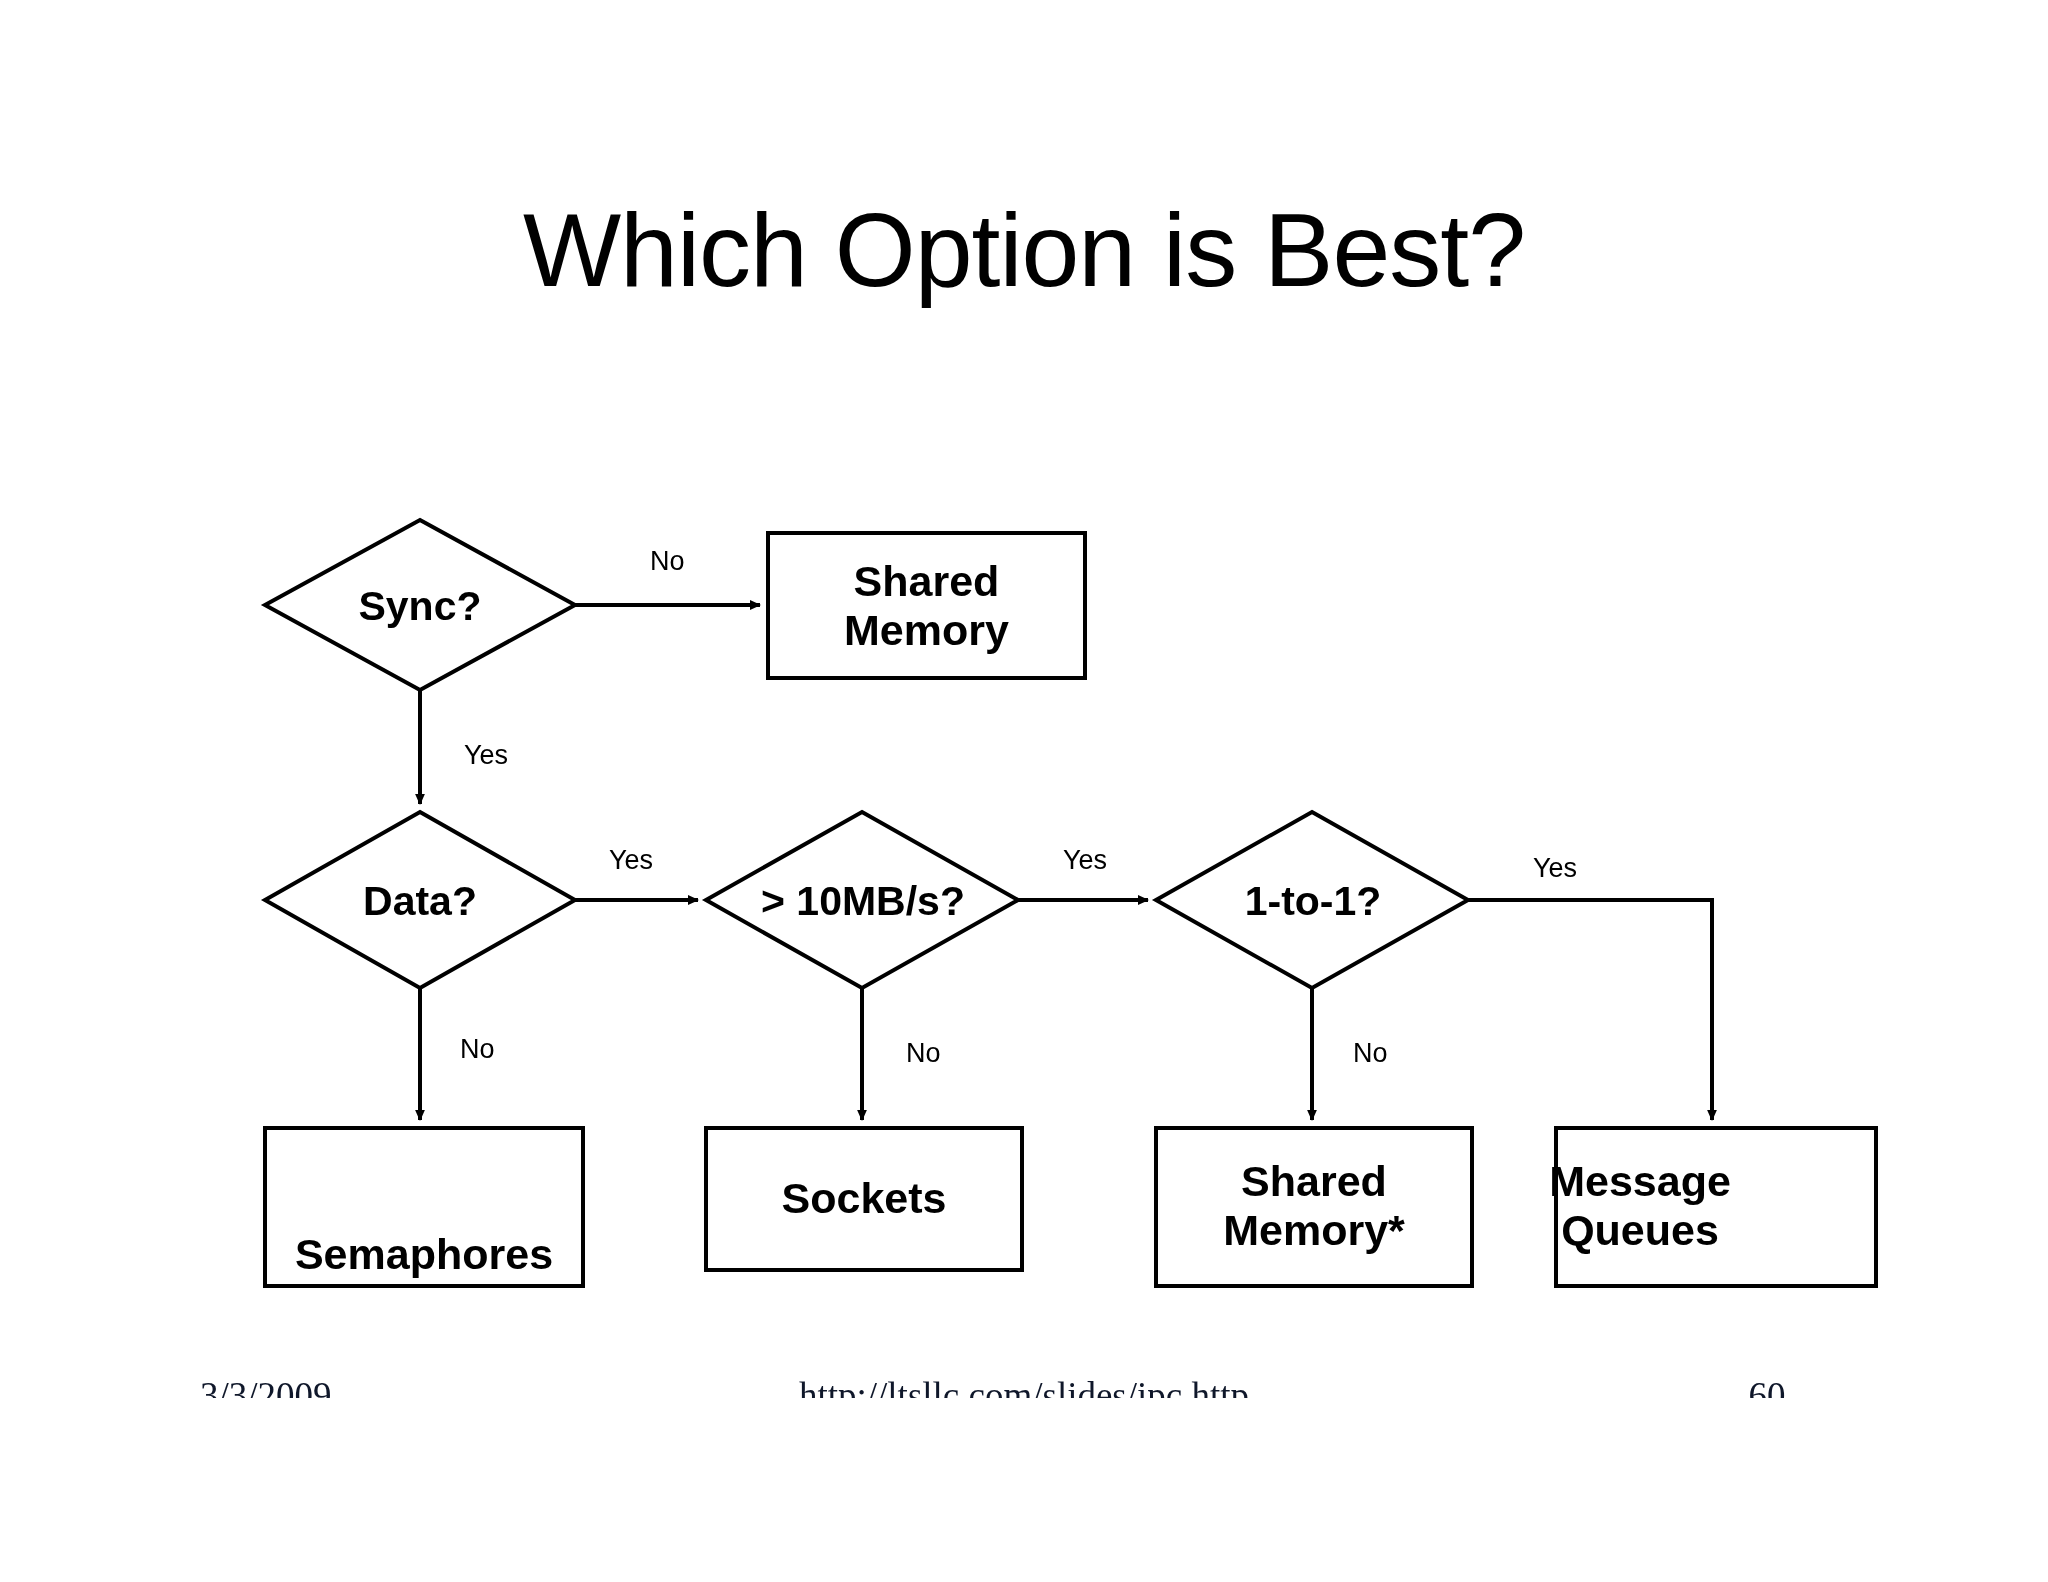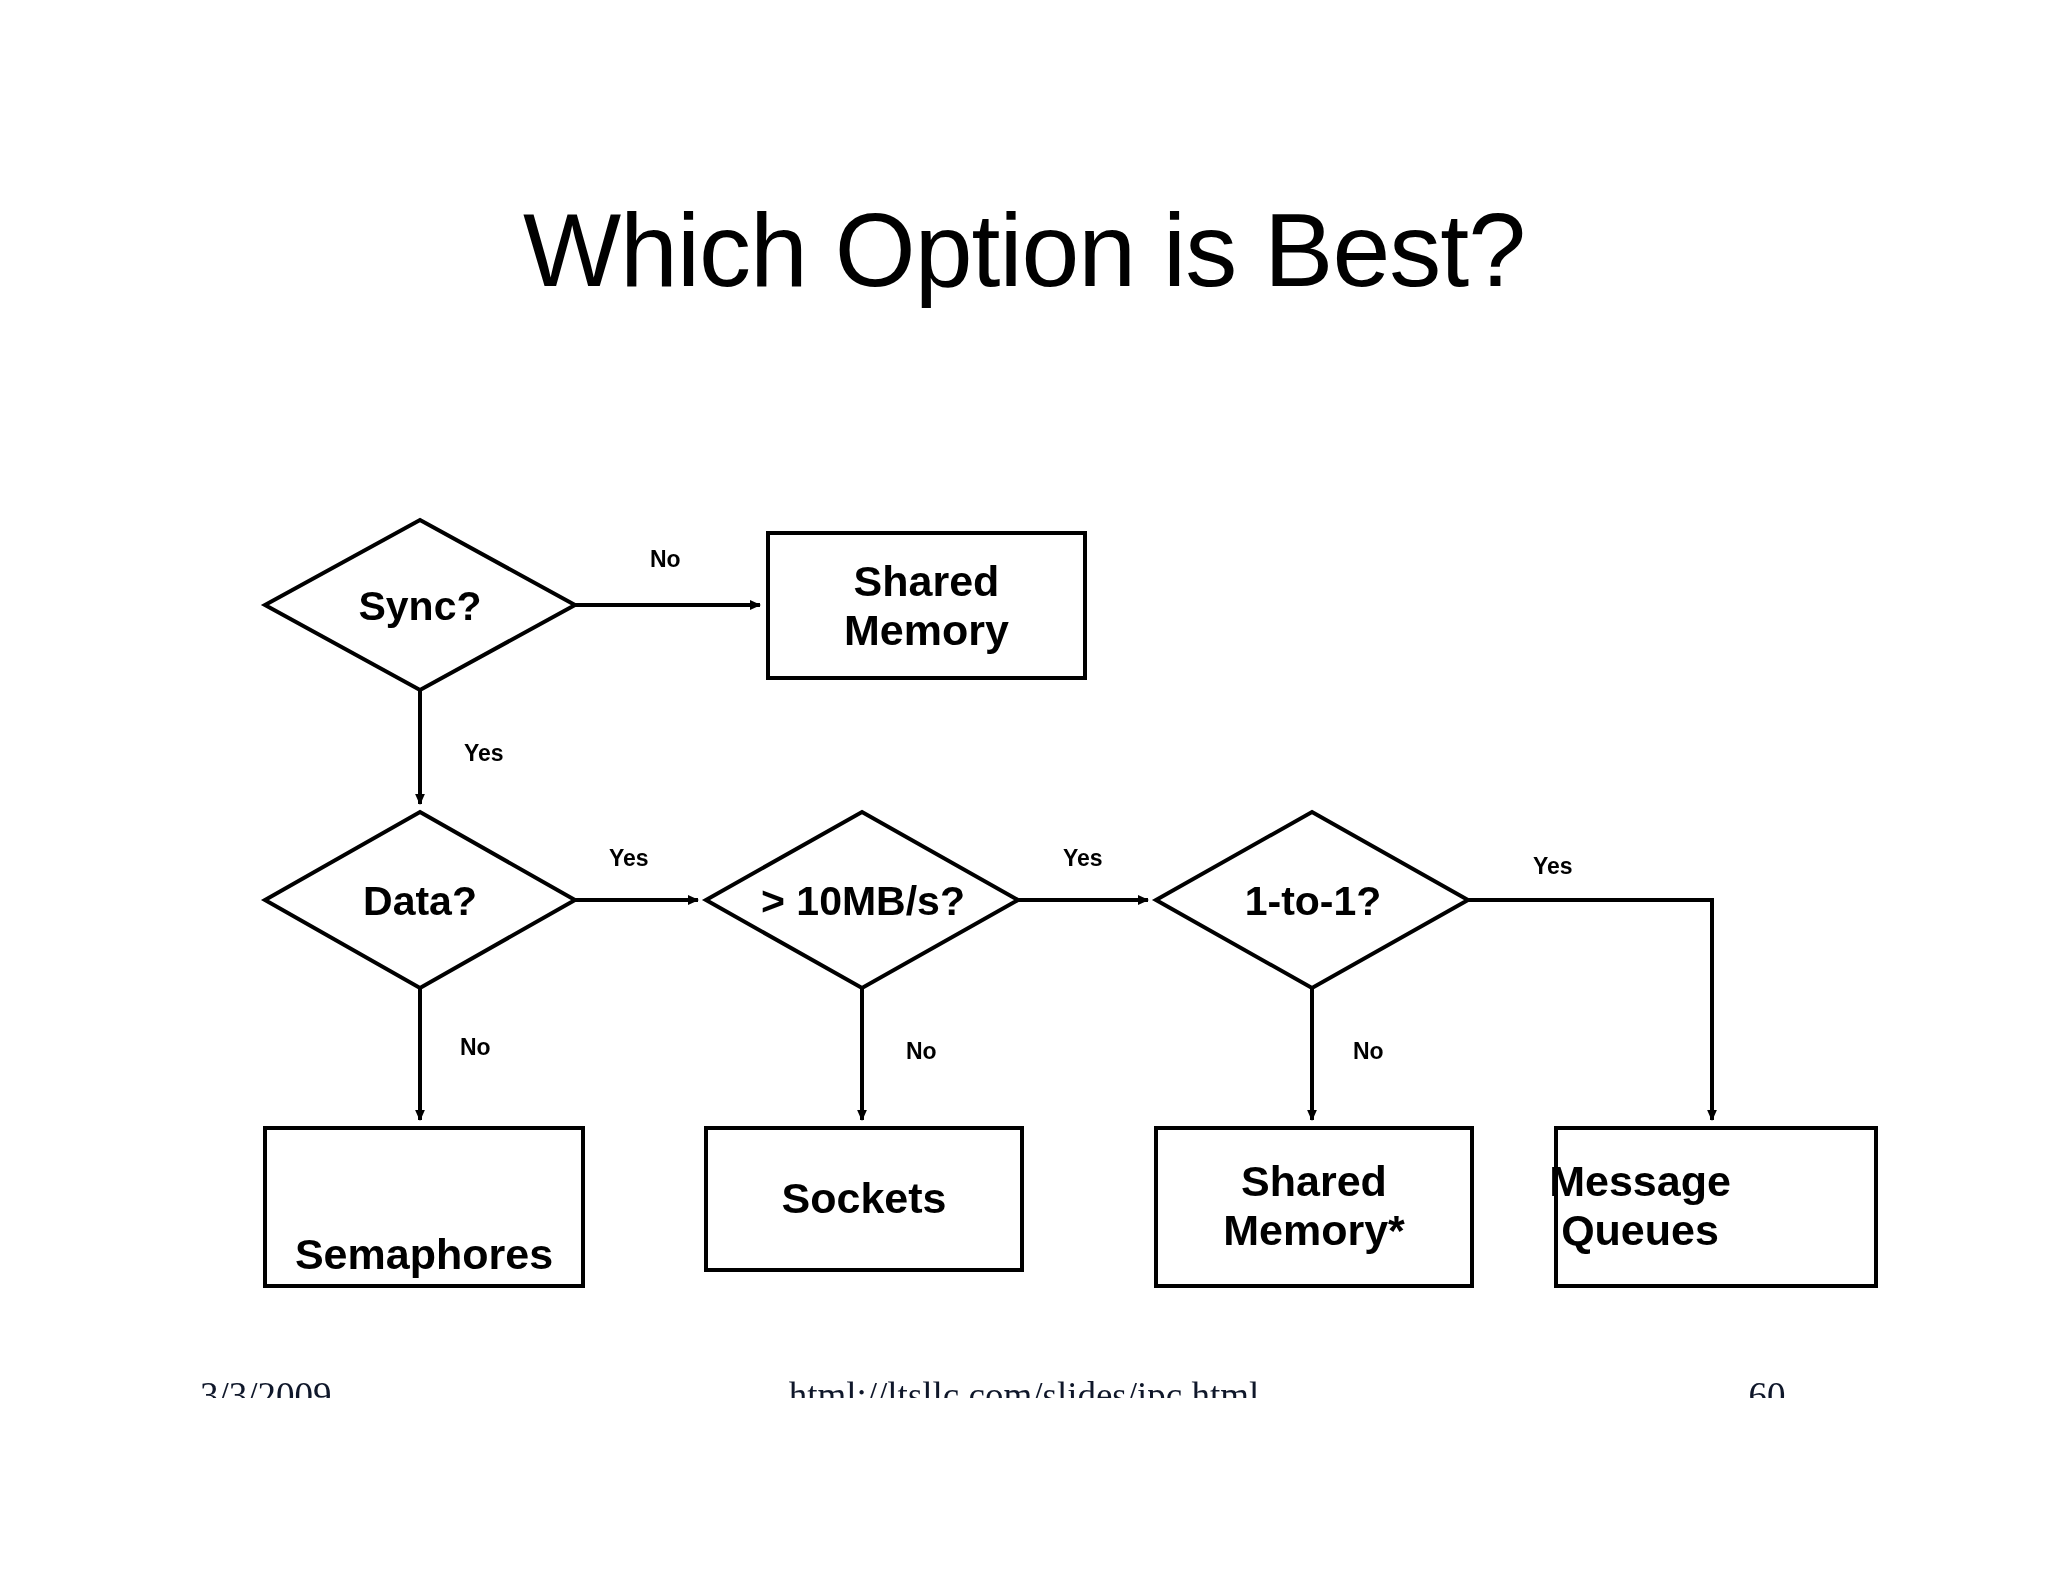--- a/index.html
+++ b/index.html
@@ -56,22 +56,22 @@
     font-weight: bold;
     color: #000000;
     line-height: 1.14;
     pointer-events: none;
   }
   .diamond-label { font-size: 41px; }
   .box-label     { font-size: 43px; }
 
   .edge-label {
     position: absolute;
-    font-size: 23px;
-    font-weight: bold;
+    font-size: 27px;
+    font-weight: normal;
     color: #000000;
     white-space: nowrap;
   }
 
   
   #footer {
     position: absolute;
     left: 0;
     top: 1374px;
     width: 2048px;
@@ -192,17 +192,17 @@
   <div class="edge-label" style="left:1063px; top:845px;">Yes</div>
 
   <div class="edge-label" style="left:906px; top:1038px;">No</div>
 
   <div class="edge-label" style="left:1353px; top:1038px;">No</div>
 
   <div class="edge-label" style="left:1533px; top:853px;">Yes</div>
 
   <div id="footer">
     <div class="footer-cell" id="footer-date">3/3/2009</div>
-    <div class="footer-cell" id="footer-url">html://ltsllc.com/slides/ipc.html</div>
+    <div class="footer-cell" id="footer-url">http://ltsllc.com/slides/ipc.http</div>
     <div class="footer-cell" id="footer-number">60</div>
   </div>
 
 </div>
 
 </body></html>

